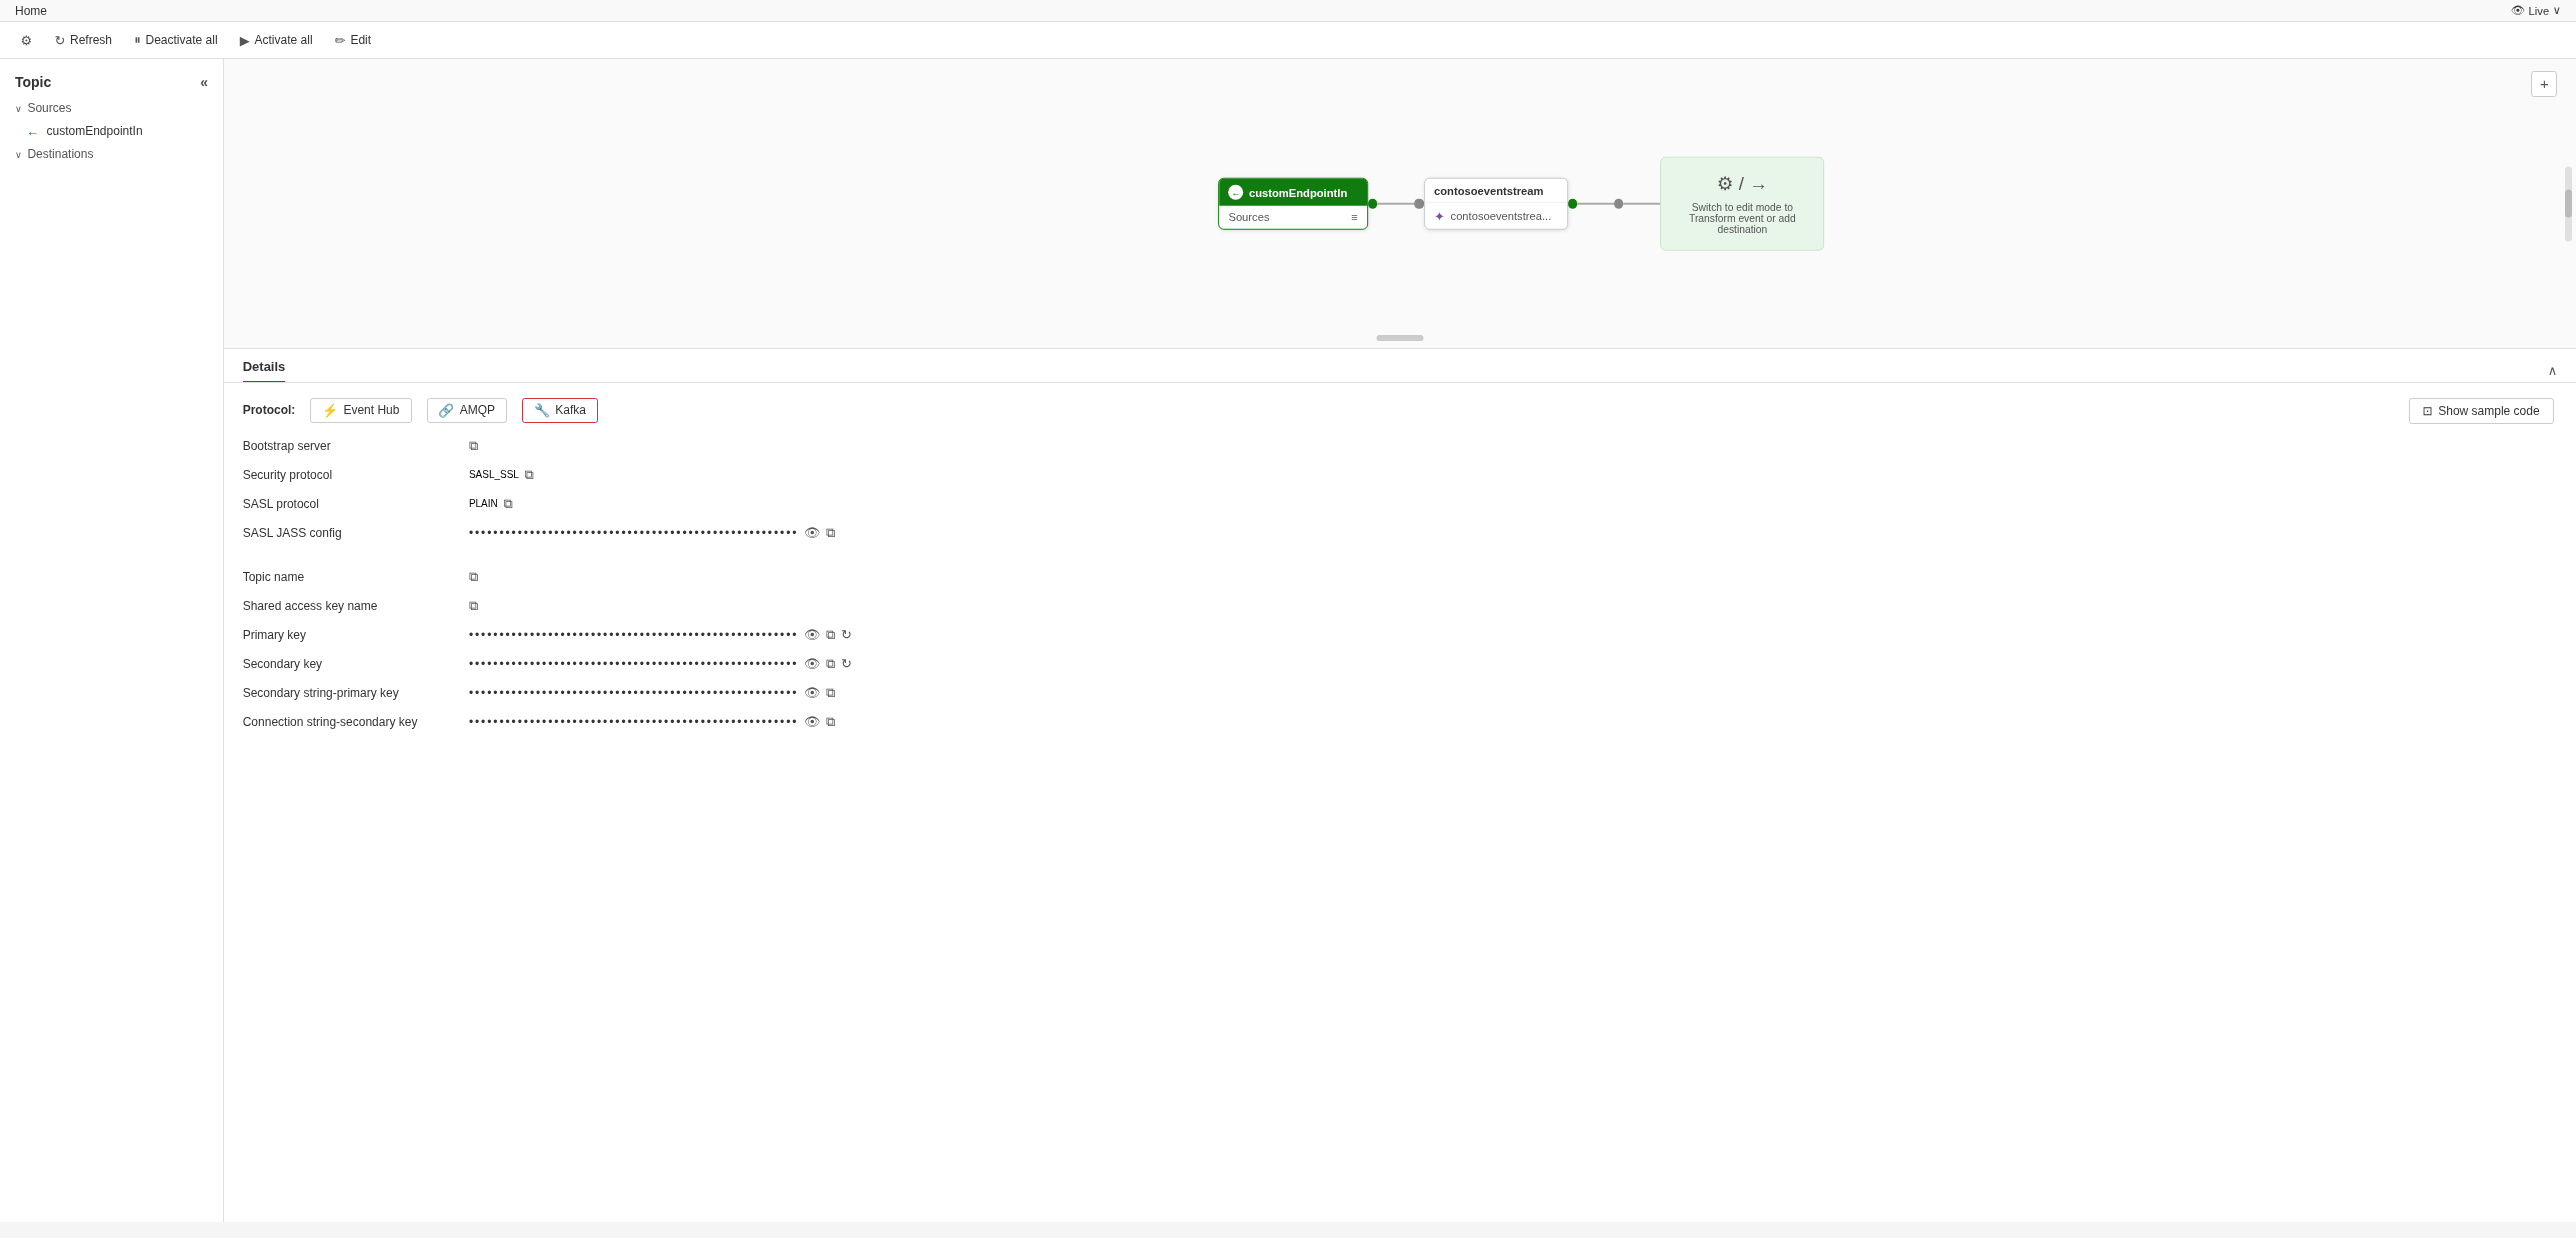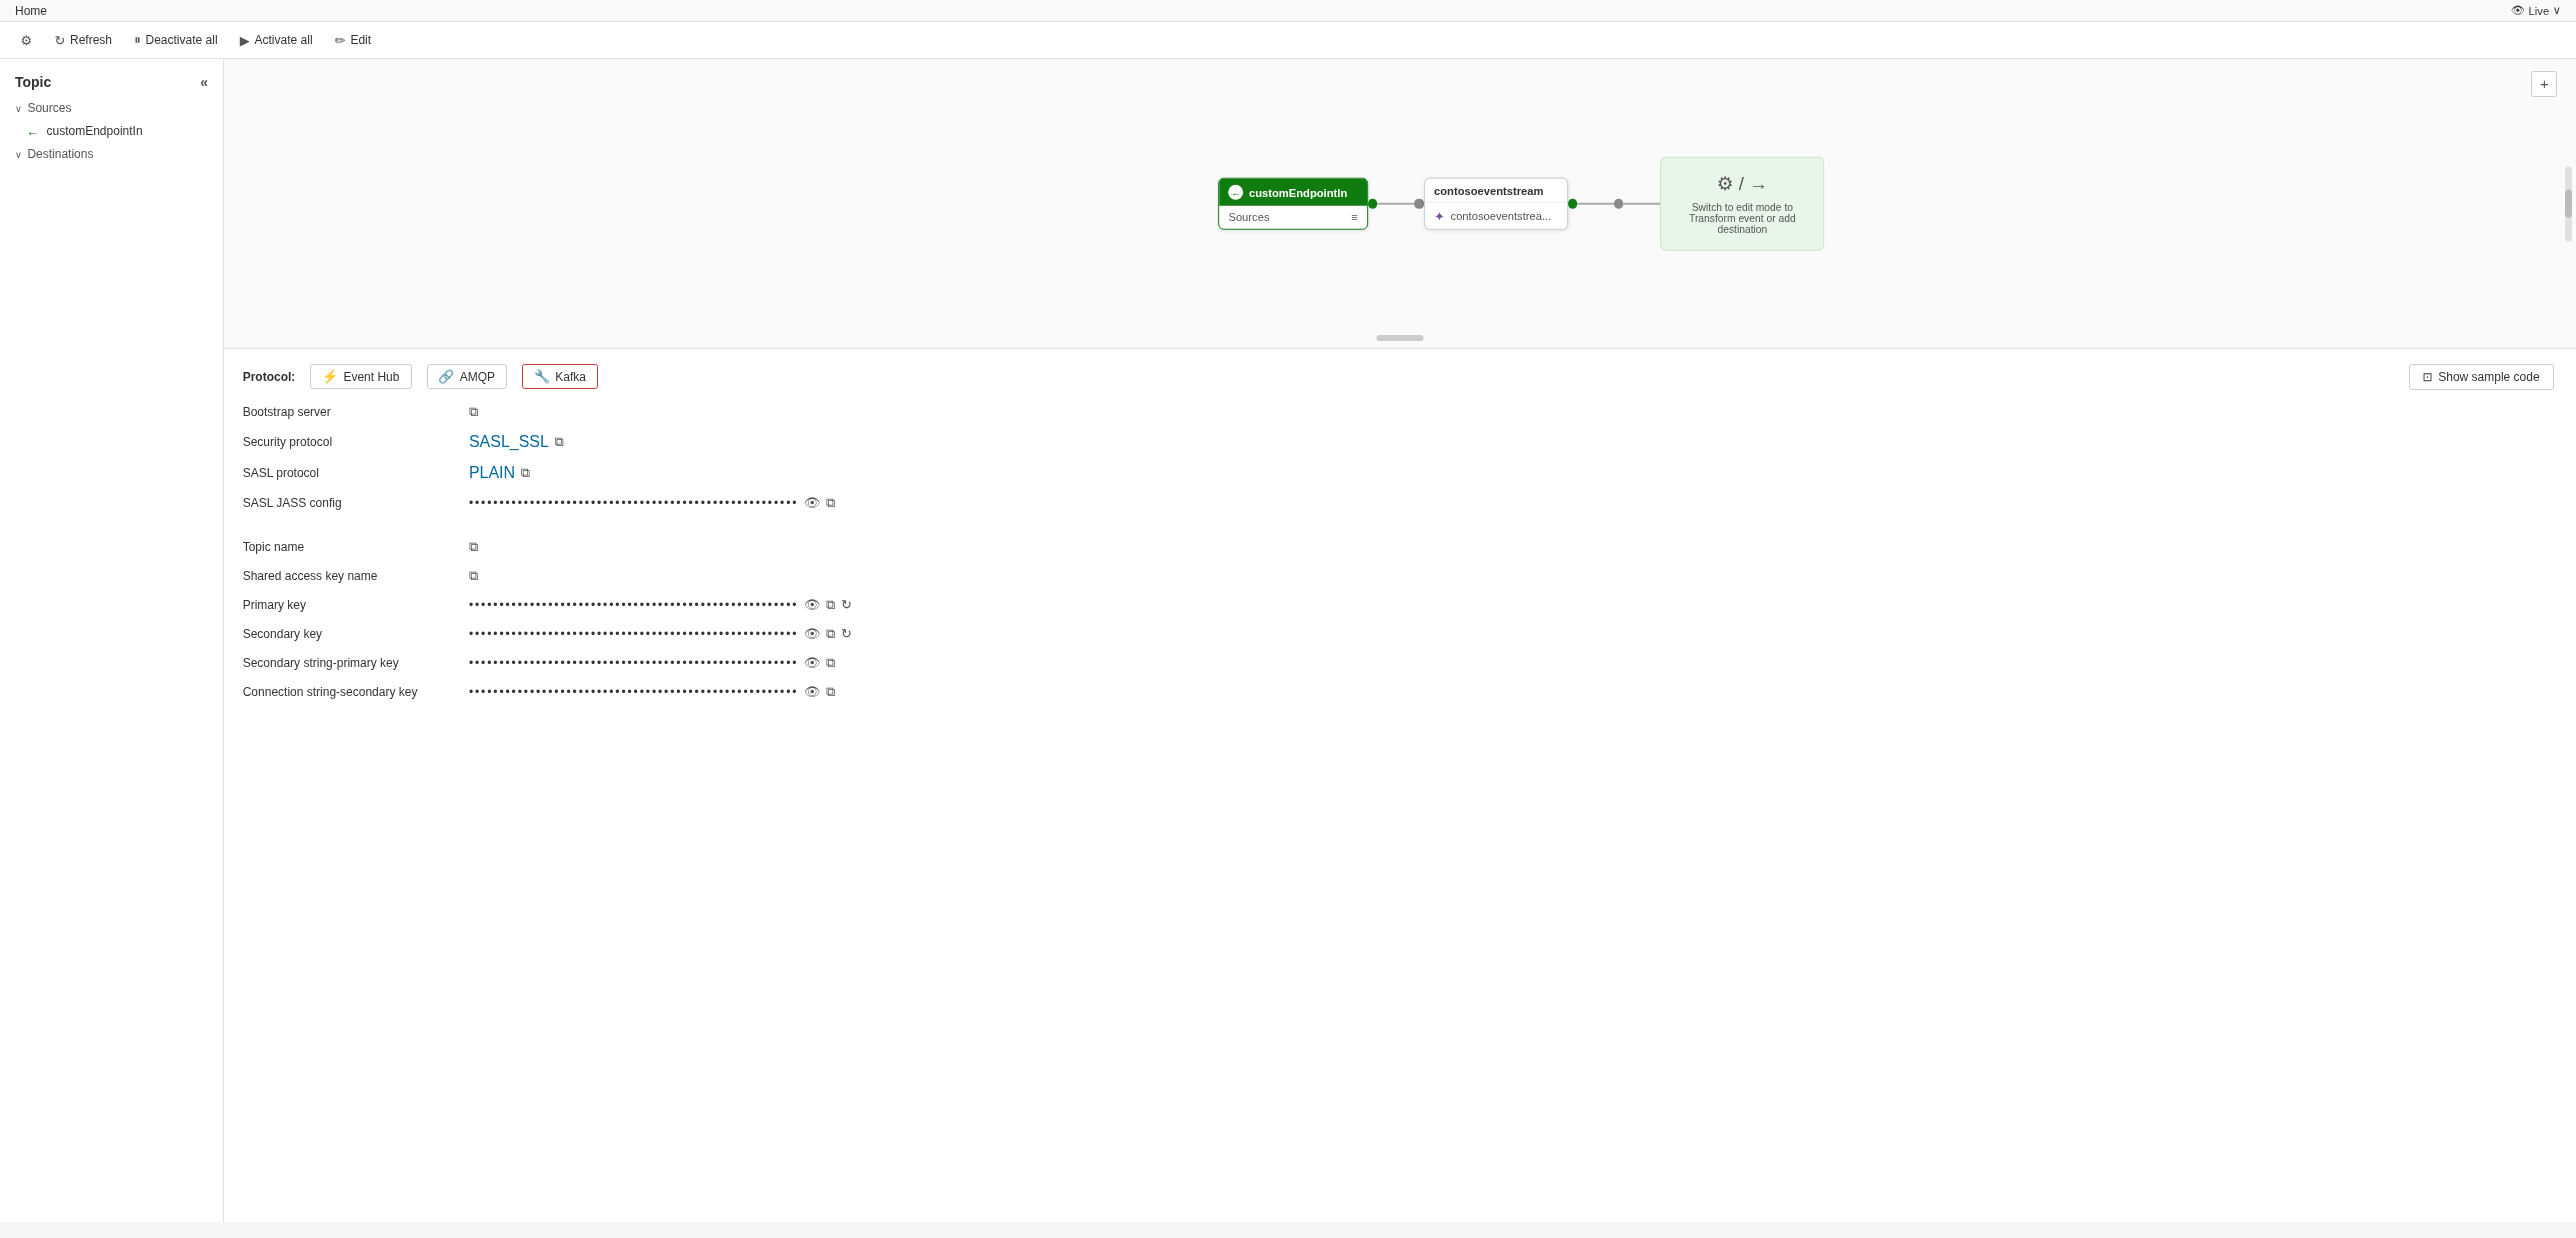--- a/index.html
+++ b/index.html
@@ -320,22 +320,22 @@
       color: #333;
       flex-shrink: 0;
     }
     .field-value-area {
       display: flex;
       align-items: center;
       gap: 5.6px;
       flex: 1;
     }
     .field-text {
-      font-size: 16px;
-      color: #0369a1;
+      font-size: 10px;
+      color: #000000;
     }
     .field-dots {
       font-size: 12px;
       color: #333;
       letter-spacing: 1.9px;
     }
     .copy-icon, .eye-icon, .refresh-icon {
       cursor: pointer;
       color: #555;
       font-size: 13px;
@@ -463,20 +463,24 @@
         <span>+</span>
       </div>
 
       <div class="scroll-bar-indicator"></div>
       <div class="vert-scroll">
         <div class="vert-scroll-thumb"></div>
       </div>
     </div>
 
     <div class="details-panel">
+      <div class="details-header">
+        <div class="details-tab">Details</div>
+        <span class="chevron-up">∧</span>
+      </div>
 
       <div class="details-body-wrapper">
         <div class="details-body">
 
           <div class="protocol-row">
             <span class="protocol-label">Protocol:</span>
             <button class="protocol-btn">
               <span class="p-icon">⚡</span>
               <span>Event Hub</span>
             </button>

